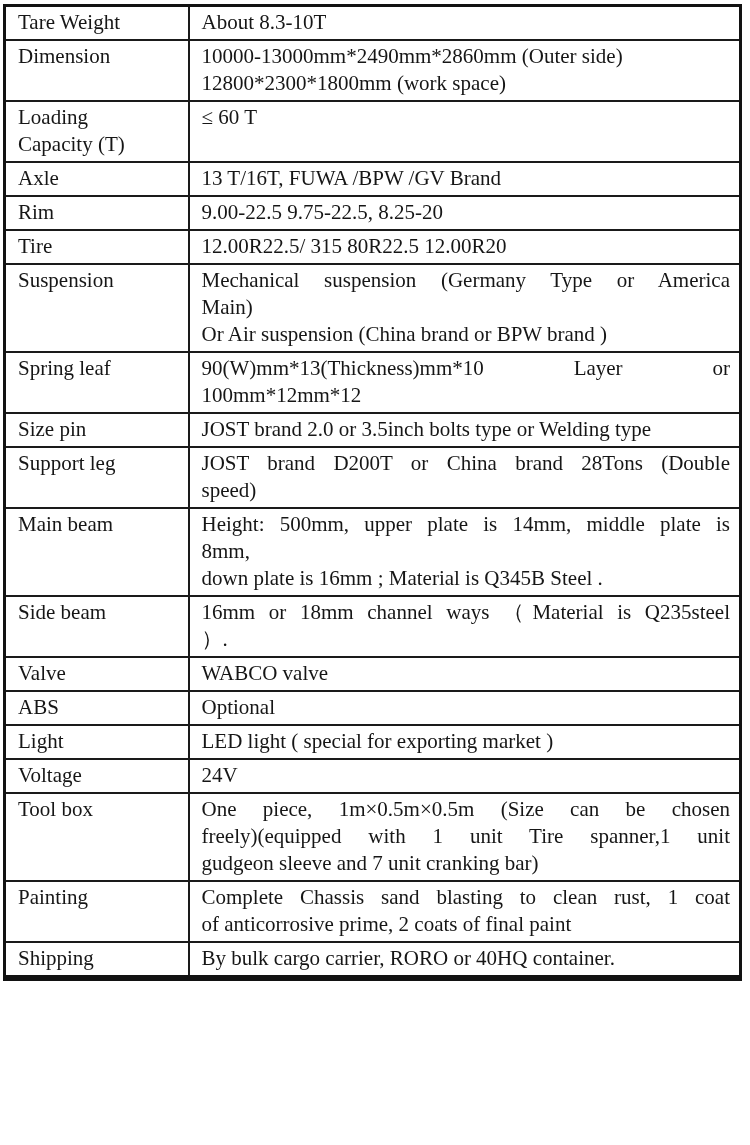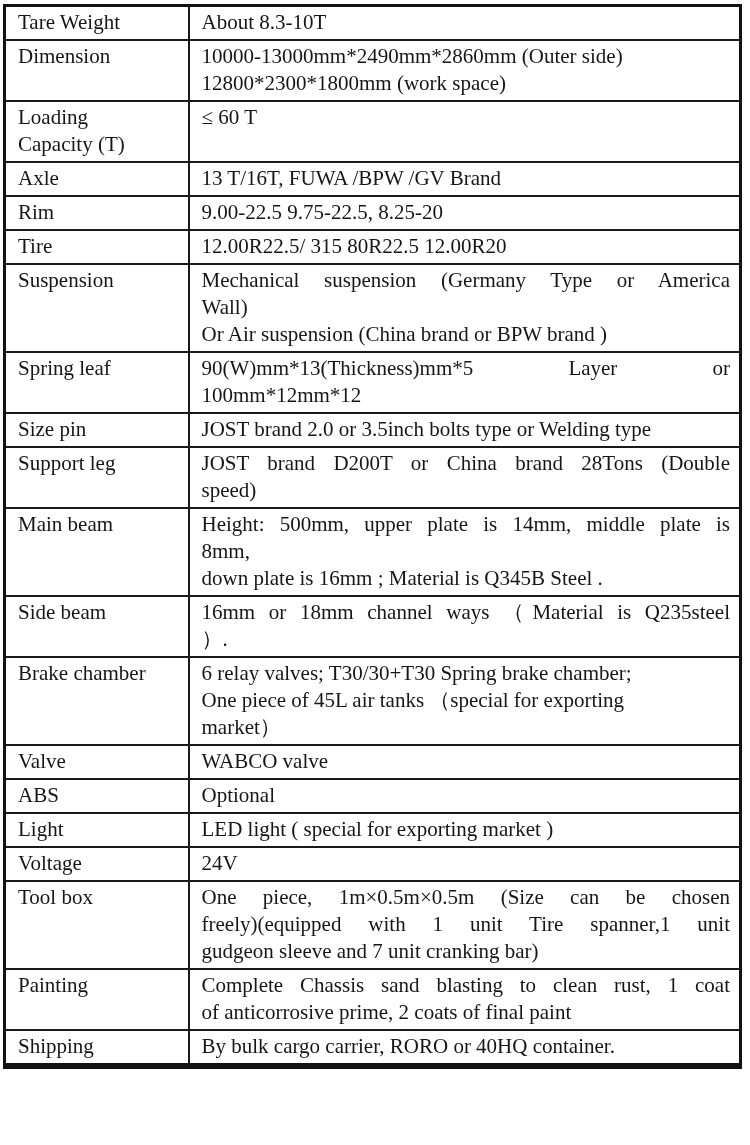--- a/index.html
+++ b/index.html
@@ -104,30 +104,30 @@
           <td class="value-cell">
             <div class="line">12.00R22.5/ 315 80R22.5  12.00R20</div>
           </td>
         </tr>
         <tr>
           <td class="label-cell">
             <div class="line">Suspension</div>
           </td>
           <td class="value-cell">
             <div class="line j">Mechanical suspension (Germany Type or America</div>
-            <div class="line">Wall)</div>
+            <div class="line">Main)</div>
             <div class="line">Or Air suspension (China brand or BPW brand )</div>
           </td>
         </tr>
         <tr>
           <td class="label-cell">
             <div class="line">Spring leaf</div>
           </td>
           <td class="value-cell">
-            <div class="line j">90(W)mm*13(Thickness)mm*5 Layer or</div>
+            <div class="line j">90(W)mm*13(Thickness)mm*10 Layer or</div>
             <div class="line">100mm*12mm*12</div>
           </td>
         </tr>
         <tr>
           <td class="label-cell">
             <div class="line">Size pin</div>
           </td>
           <td class="value-cell">
             <div class="line">JOST brand 2.0 or 3.5inch bolts type or Welding type</div>
           </td>
@@ -151,30 +151,20 @@
             <div class="line">down plate is 16mm ; Material is Q345B Steel .</div>
           </td>
         </tr>
         <tr>
           <td class="label-cell">
             <div class="line">Side beam</div>
           </td>
           <td class="value-cell">
             <div class="line j">16mm or 18mm channel ways （Material is Q235steel</div>
             <div class="line">）.</div>
-          </td>
-        </tr>
-        <tr>
-          <td class="label-cell">
-            <div class="line">Brake chamber</div>
-          </td>
-          <td class="value-cell">
-            <div class="line">6 relay valves; T30/30+T30 Spring brake chamber;</div>
-            <div class="line">One piece of 45L air tanks （special for exporting</div>
-            <div class="line">market）</div>
           </td>
         </tr>
         <tr>
           <td class="label-cell">
             <div class="line">Valve</div>
           </td>
           <td class="value-cell">
             <div class="line">WABCO valve</div>
           </td>
         </tr>

